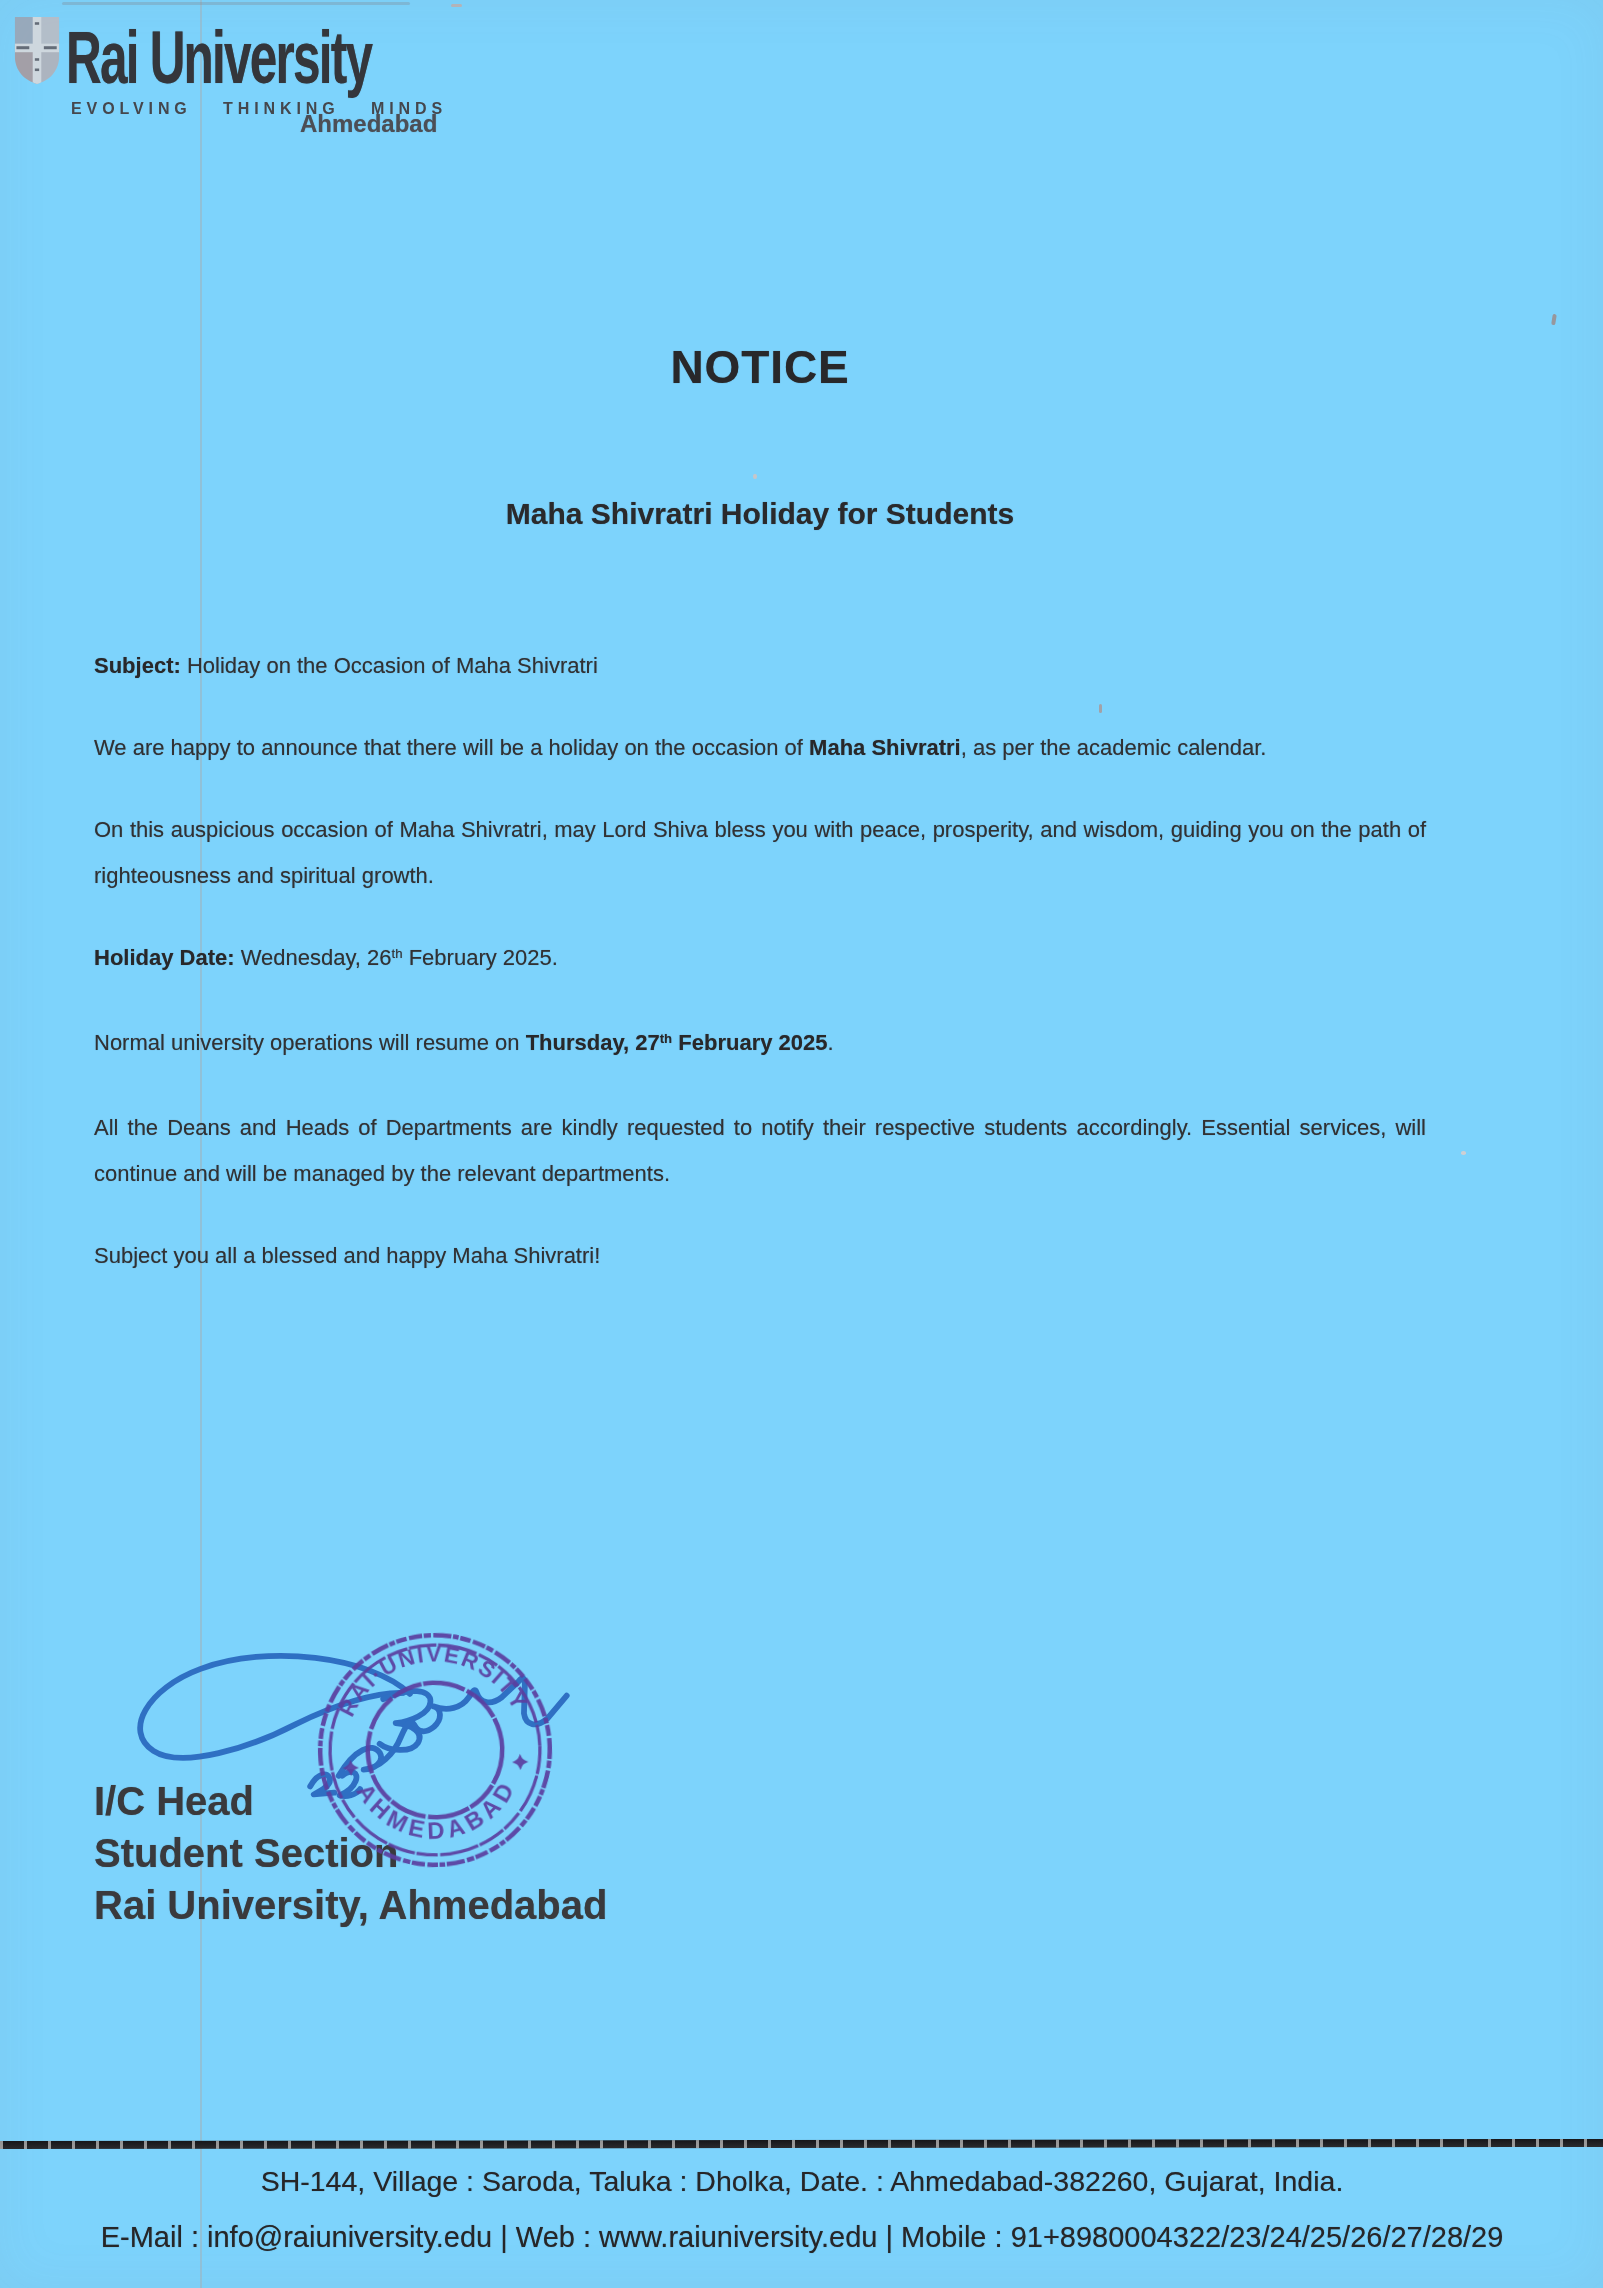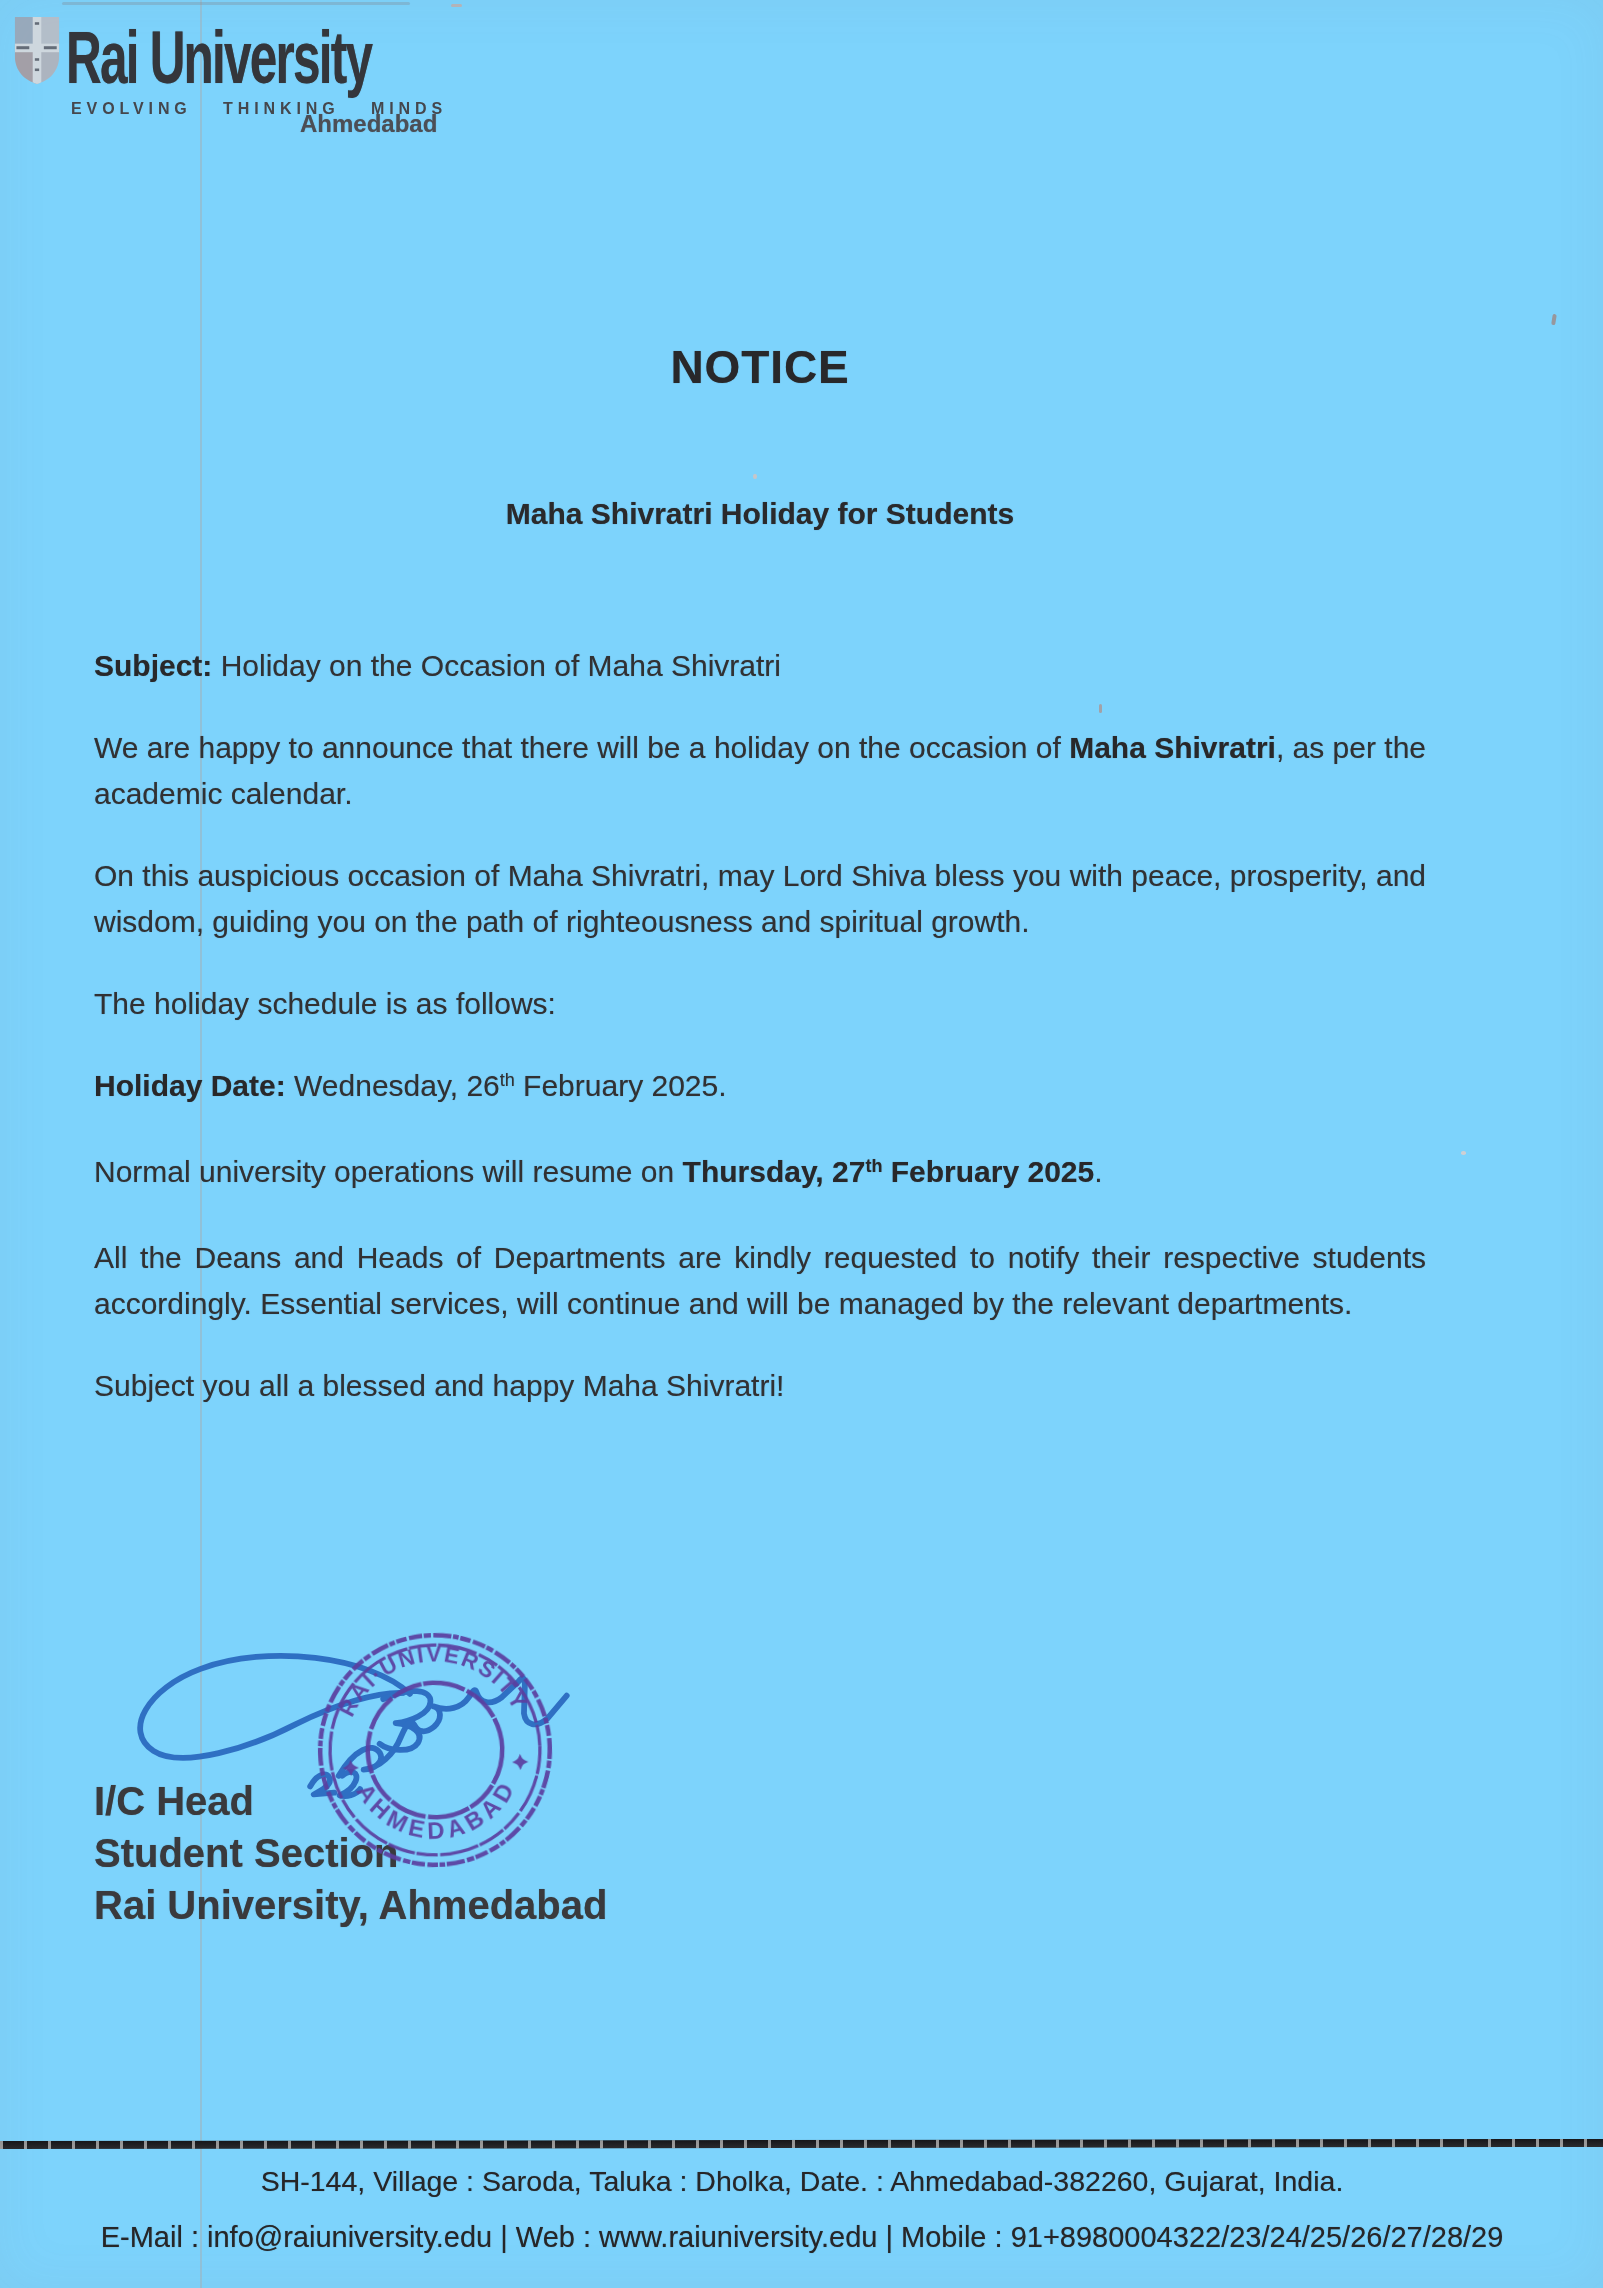--- a/index.html
+++ b/index.html
@@ -44,21 +44,21 @@
     text-shadow:0 0 0.9px rgba(40,40,45,.55);}
   
   .doc-title{position:absolute;left:94px;top:340px;width:1332px;
     text-align:center;font-size:46px;font-weight:700;letter-spacing:0.9px;color:#28282a;
     text-shadow:0 0 0.9px rgba(40,40,45,.6);}
   .doc-subtitle{position:absolute;left:94px;top:497px;width:1332px;
     text-align:center;font-size:30px;font-weight:700;color:#2a2a2c;
     text-shadow:0 0 0.9px rgba(40,40,45,.55);}
   
   .body-text{position:absolute;left:94px;top:643px;width:1332px;
-    font-size:30px;line-height:46px;text-align:justify;color:#313133;
+    font-size:22px;line-height:46px;text-align:justify;color:#313133;
     text-shadow:0 0 0.9px rgba(45,45,50,.45);}
   .body-text p{margin:0 0 36px 0;}
   .body-text p.no-justify{text-align:left;}
   strong{font-weight:700;color:#28282a;}
   sup{font-size:.6em;font-weight:inherit;position:relative;top:-.55em;vertical-align:baseline;}
   
   .sign-area{position:absolute;left:94px;top:1631px;width:677px;height:321px;}
   .sig-ink{position:absolute;left:22px;top:10.7px;filter:blur(0.4px);}
   .stamp{position:absolute;left:218px;top:-3.6px;filter:blur(0.5px);opacity:.92;
     transform:rotate(-2deg);}
@@ -118,21 +118,20 @@
   </div>
 
 
   <div class="doc-title">NOTICE</div>
   <div class="doc-subtitle">Maha Shivratri Holiday for Students</div>
 
   <div class="body-text">
     <p class="no-justify"><strong>Subject:</strong><span> Holiday on the Occasion of Maha Shivratri</span></p>
     <p><span>We are happy to announce that there will be a holiday on the occasion of </span><strong>Maha Shivratri</strong><span>, as per the academic calendar.</span></p>
     <p>On this auspicious occasion of Maha Shivratri, may Lord Shiva bless you with peace, prosperity, and wisdom, guiding you on the path of righteousness and spiritual growth.</p>
-    <p class="no-justify">The holiday schedule is as follows:</p>
     <p class="no-justify"><strong>Holiday Date:</strong><span> Wednesday, 26</span><sup>th</sup><span> February 2025.</span></p>
     <p class="no-justify"><span>Normal university operations will resume on </span><strong><span>Thursday, 27</span><sup>th</sup><span> February 2025</span></strong><span>.</span></p>
     <p>All the Deans and Heads of Departments are kindly requested to notify their respective students accordingly. Essential services, will continue and will be managed by the relevant departments.</p>
     <p class="no-justify">Subject you all a blessed and happy Maha Shivratri!</p>
   </div>
 
   <div class="sign-area">
 
     <div class="sign-lines">
       <div>I/C Head</div>

